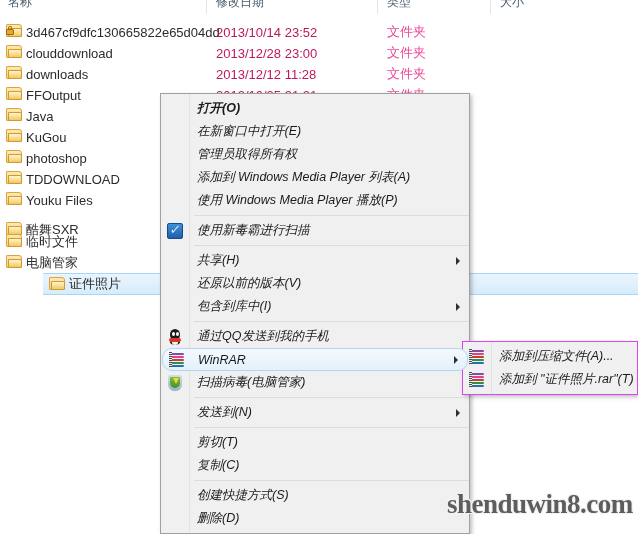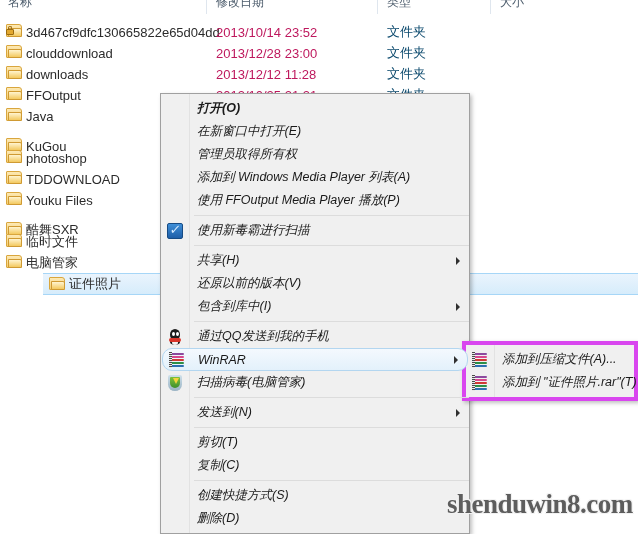--- a/index.html
+++ b/index.html
@@ -20,21 +20,21 @@
   }
   .col-head .ch { position:absolute; top:0; white-space:nowrap; }
   .col-head .sep { position:absolute; top:0; width:1px; height:20px; background:#dfe6ee; }
 
   .row {
     position:absolute; left:0; width:638px; height:22px;
     display:flex; align-items:center; font-size:13px; color:#2b2b2b;
   }
   .row .cell-name { position:absolute; left:26px; white-space:nowrap; }
   .row .cell-date { position:absolute; left:216px; color:#be185d; white-space:nowrap; }
-  .row .cell-type { position:absolute; left:387px; color:#0c4a6e; white-space:nowrap;text-align:right; }
+  .row .cell-type { position:absolute; left:387px; color:#ec4899; white-space:nowrap;text-align:right; }
 
   .row.selected {
     background: linear-gradient(to bottom,#eaf4fd 0%,#d6ecfb 100%);
     border-top:1px solid #a6d6f7; border-bottom:1px solid #a6d6f7;margin-left:43px;
   }
 
   
   .fico { position:absolute; left:6px; top:3px; width:16px; height:15px; }
   .fico .back { position:absolute; left:0; top:0; width:16px; height:13px;
     background:linear-gradient(to bottom,#fde9b4,#f6cf72); border:1px solid #d9a63d;
@@ -117,21 +117,21 @@
   }
   .ico-shield .v {
     position:absolute; left:5.5px; top:3px; width:0; height:0;
     border-left:3px solid transparent; border-right:3px solid transparent;
     border-top:6px solid #f6d33c;
   }
 
   
   .submenu {
     position:absolute; left:462px; top:341px; width:176px;
-    background:#f0f0f0; border:4px solid #d946ef;
+    background:#f0f0f0; border:1px solid #d946ef;
     box-shadow: 2px 2px 4px rgba(0,0,0,.25);
   }
   .submenu .gutter {
     position:absolute; left:0; top:0; width:29px; height:100%;
     background:#f0f0f0; border-right:1px solid #e2e2e2;
   }
 
   
   .watermark {
     position:absolute; left:447px; top:489px;
@@ -197,21 +197,21 @@
           <span class="cell-date">2013/10/25 21:31</span>
           <span class="cell-type">文件夹</span>
         </div>
         <div class="row" style="top: 105px;">
           <span class="fico">
             <span class="back"></span>
             <span class="front"></span>
           </span>
           <span class="cell-name">Java</span>
         </div>
-        <div class="row" style="top: 135px;">
+        <div class="row" style="top: 126px;">
           <span class="fico">
             <span class="back"></span>
             <span class="front"></span>
           </span>
           <span class="cell-name">KuGou</span>
         </div>
         <div class="row" style="top: 147px;">
           <span class="fico">
             <span class="back"></span>
             <span class="front"></span>
@@ -273,21 +273,21 @@
         <div class="mi">
           <span>在新窗口中打开(E)</span>
         </div>
         <div class="mi">
           <span>管理员取得所有权</span>
         </div>
         <div class="mi">
           <span>添加到 Windows Media Player 列表(A)</span>
         </div>
         <div class="mi">
-          <span>使用 FFOutput Media Player 播放(P)</span>
+          <span>使用 Windows Media Player 播放(P)</span>
         </div>
         <div class="sepline"></div>
         <div class="mi">
           <span class="mico ico-kingsoft"></span>
           <span>使用新毒霸进行扫描</span>
         </div>
         <div class="sepline"></div>
         <div class="mi">
           <span>共享(H)</span>
           <span class="arrow"></span>

